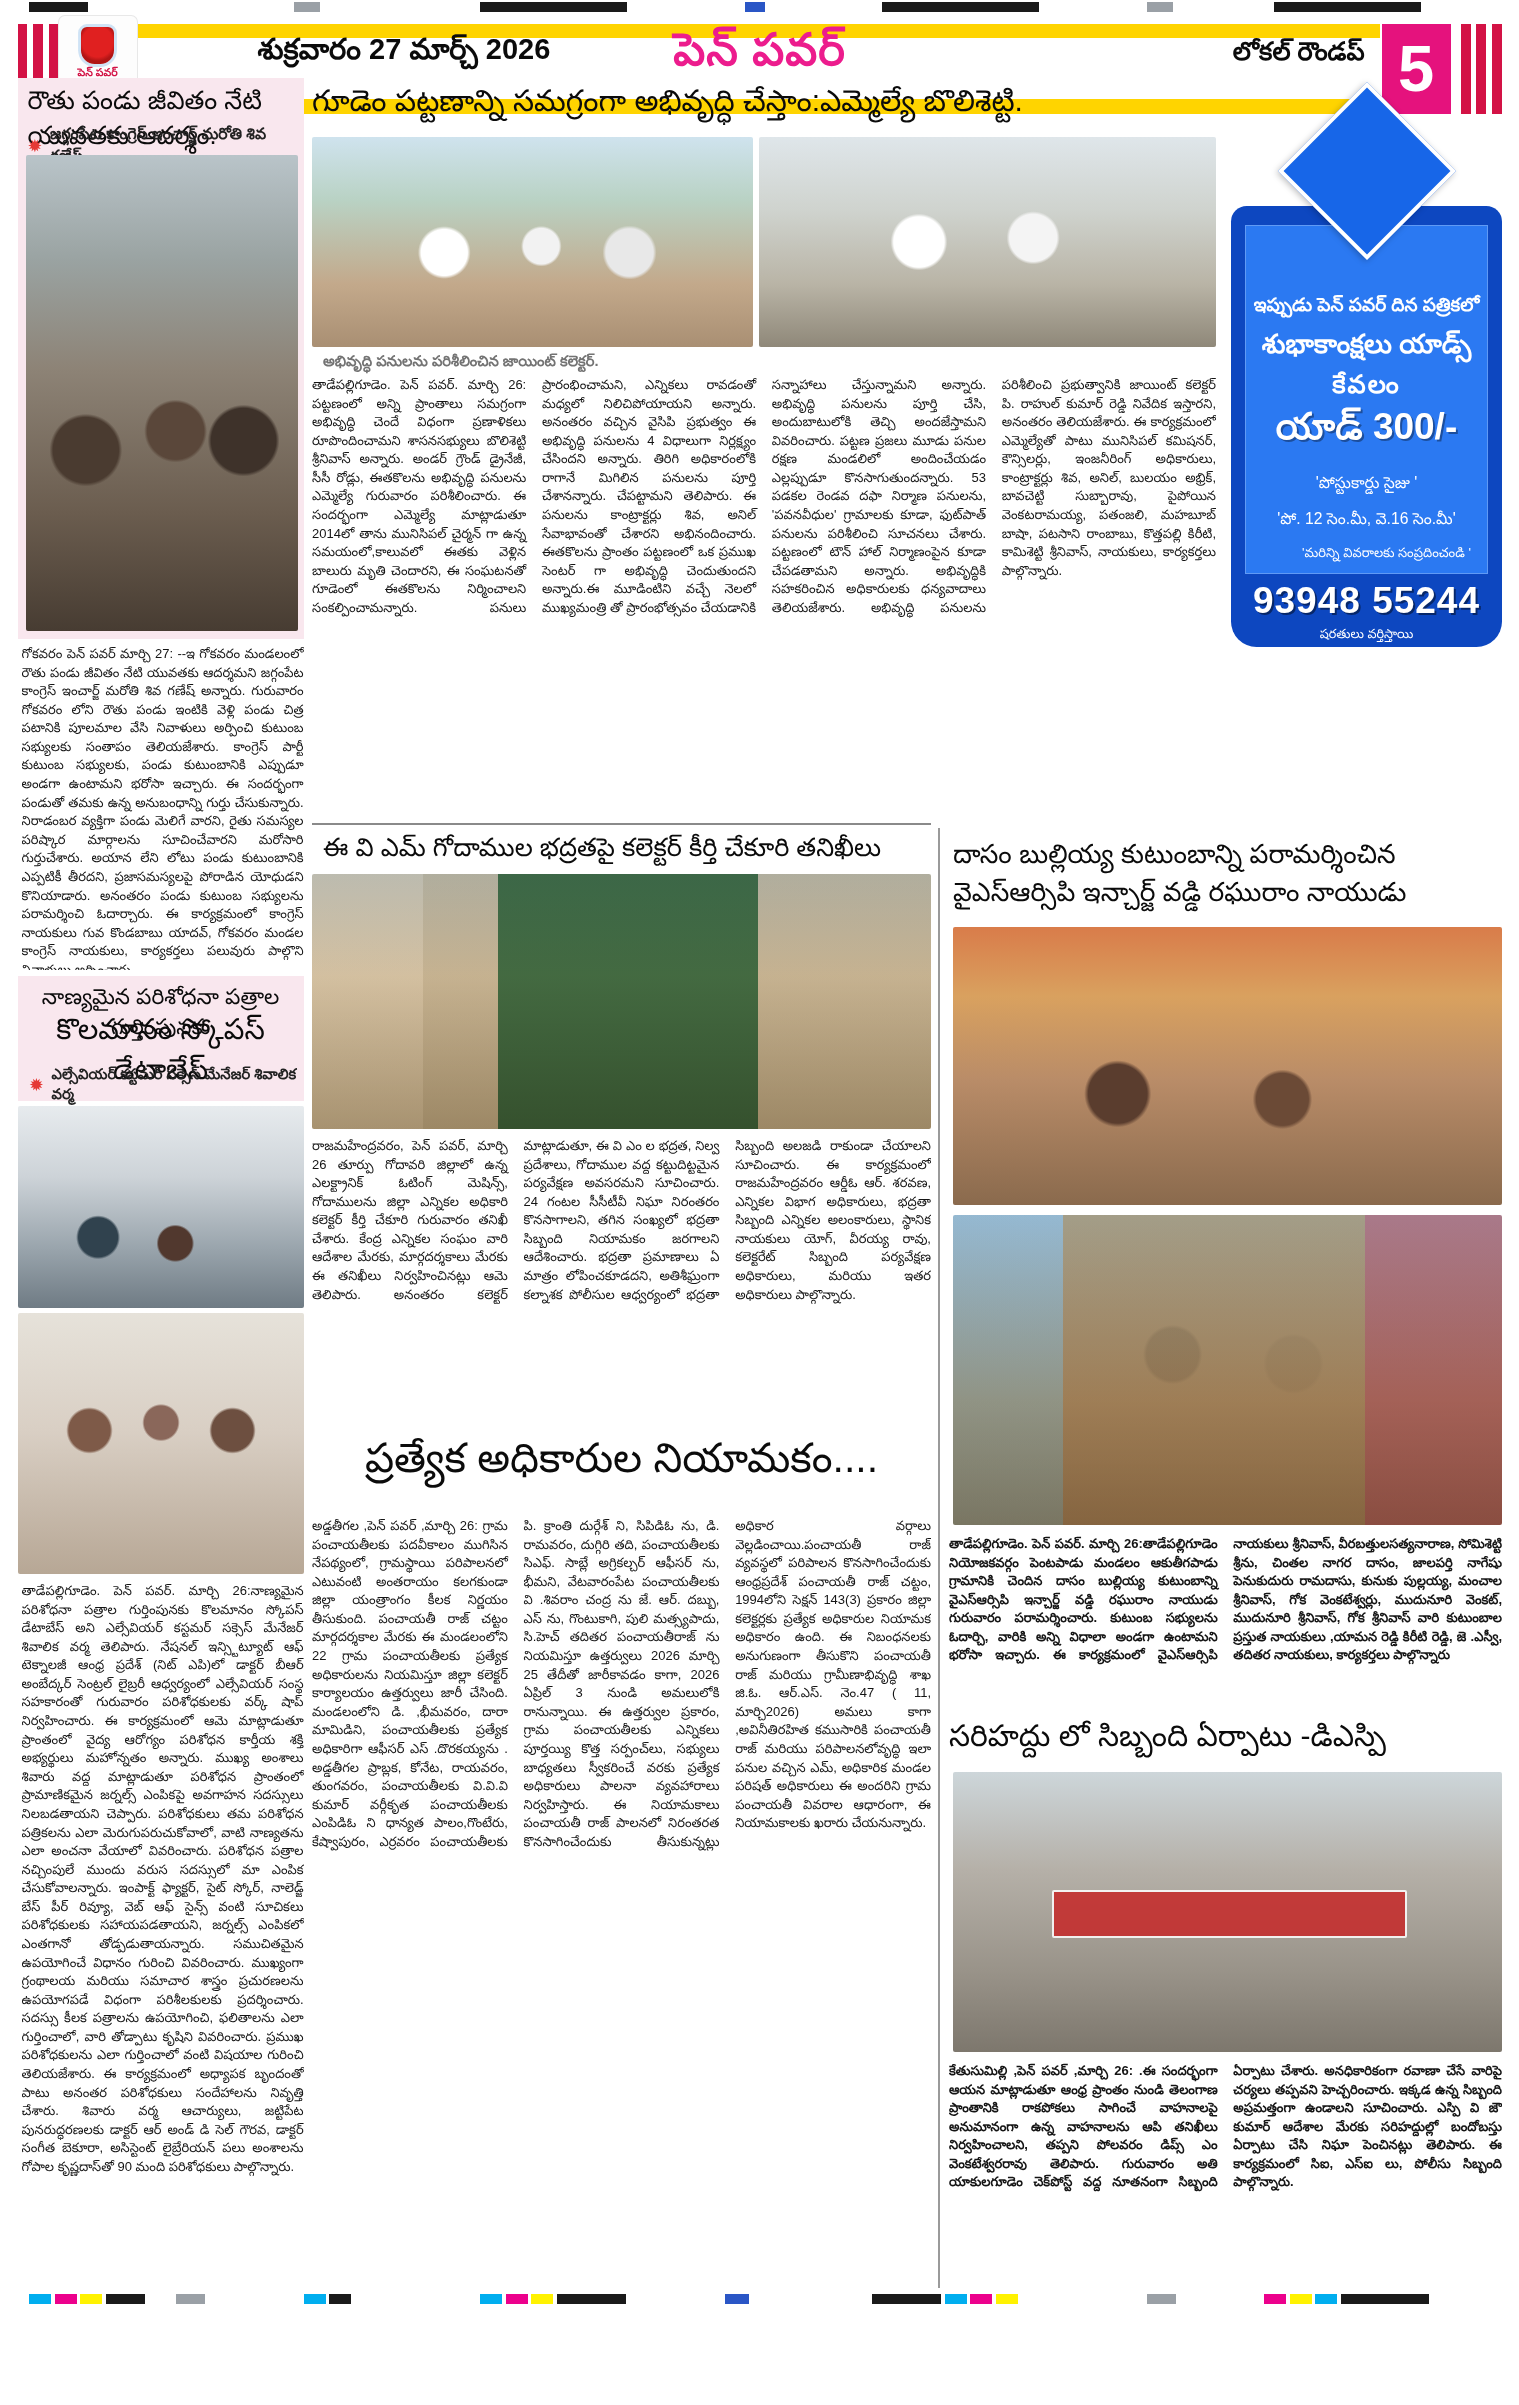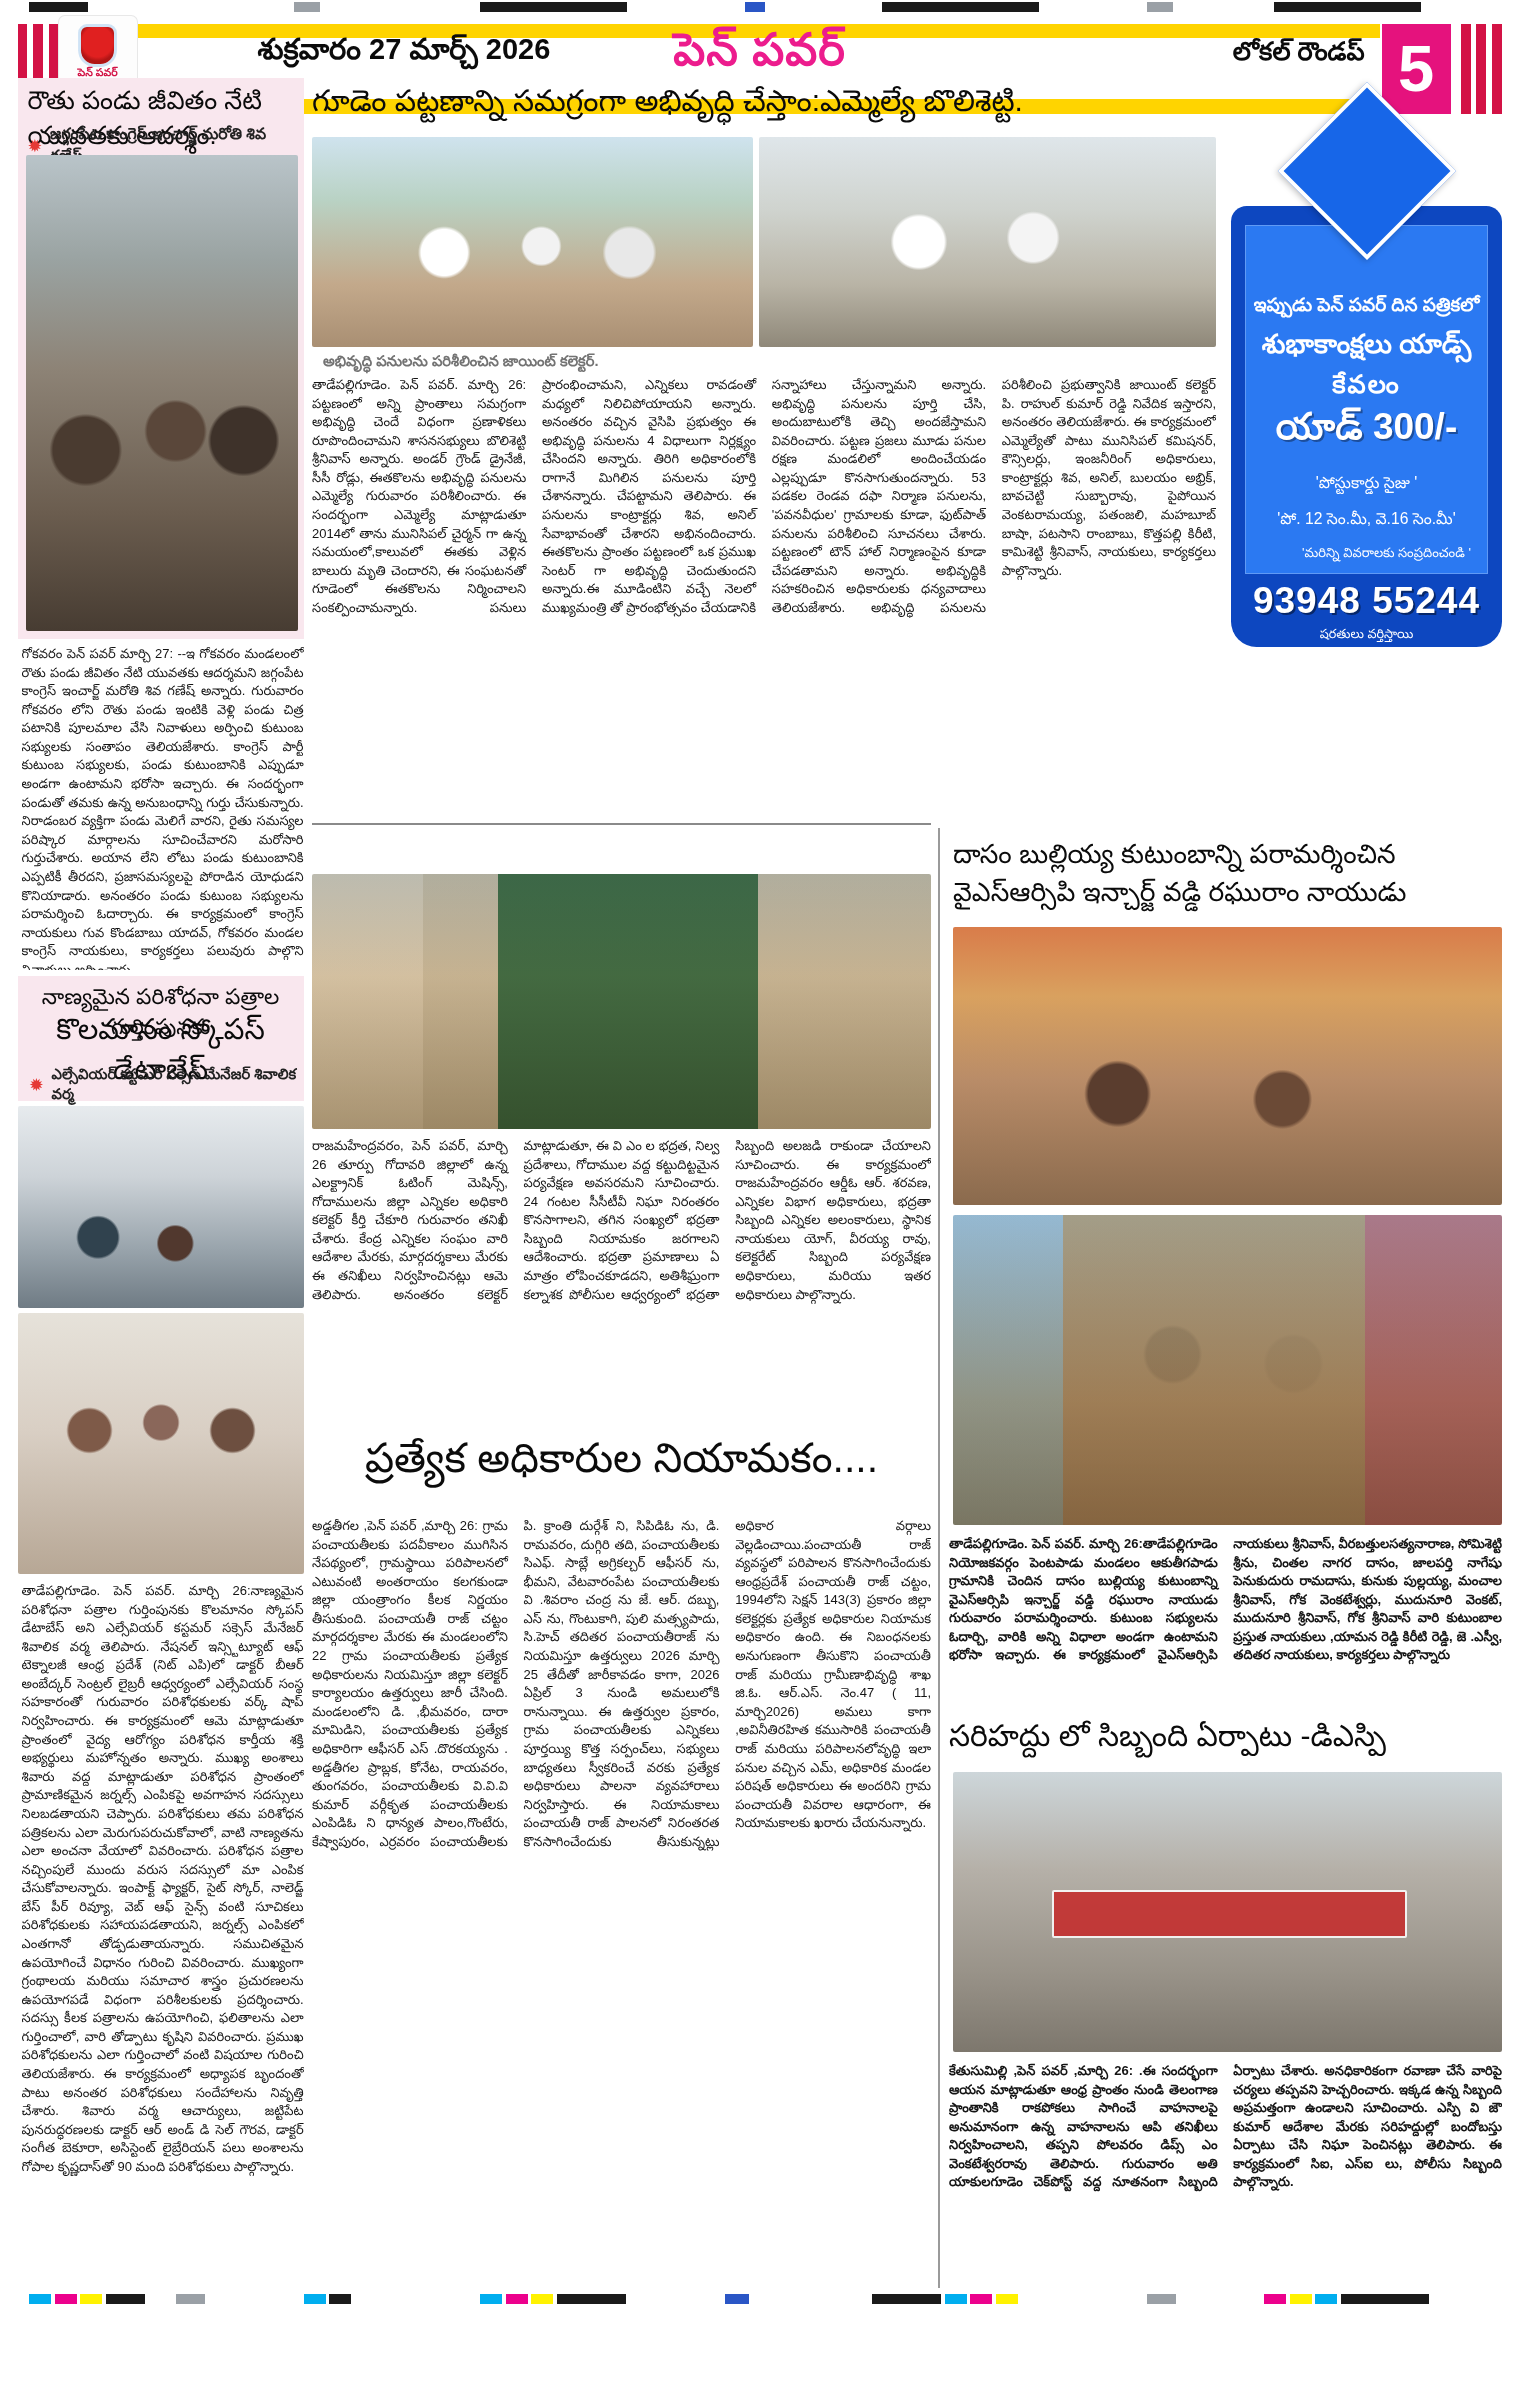--- a/index.html
+++ b/index.html
@@ -174,20 +174,21 @@
   <div class="pbody" style="position:absolute;left:21.6px;top:1582px;width:282px;height:704px;">తాడేపల్లిగూడెం. పెన్ పవర్. మార్చి 26:నాణ్యమైన పరిశోధనా పత్రాల గుర్తింపునకు కొలమానం స్కోపస్ డేటాబేస్ అని ఎల్సేవియర్ కస్టమర్ సక్సెస్ మేనేజర్ శివాలిక వర్మ తెలిపారు. నేషనల్ ఇన్స్టిట్యూట్ ఆఫ్ టెక్నాలజీ ఆంధ్ర ప్రదేశ్ (నిట్ ఎపి)లో డాక్టర్ బీఆర్ అంబేద్కర్ సెంట్రల్ లైబ్రరీ ఆధ్వర్యంలో ఎల్సేవియర్ సంస్థ సహకారంతో గురువారం పరిశోధకులకు వర్క్ షాప్ నిర్వహించారు. ఈ కార్యక్రమంలో ఆమె మాట్లాడుతూ ప్రాంతంలో వైద్య ఆరోగ్యం పరిశోధన కార్తీయ శక్తి అభ్యర్థులు మహోన్నతం అన్నారు. ముఖ్య అంశాలు శివారు వద్ద మాట్లాడుతూ పరిశోధన ప్రాంతంలో ప్రామాణికమైన జర్నల్స్ ఎంపికపై అవగాహన సదస్సులు నిలబడతాయని చెప్పారు. పరిశోధకులు తమ పరిశోధన పత్రికలను ఎలా మెరుగుపరుచుకోవాలో, వాటి నాణ్యతను ఎలా అంచనా వేయాలో వివరించారు. పరిశోధన పత్రాల నచ్చింపులే ముందు వరుస సదస్సులో మా ఎంపిక చేసుకోవాలన్నారు. ఇంపాక్ట్ ఫ్యాక్టర్, సైట్ స్కోర్, నాలెడ్జ్ బేస్ పీర్ రివ్యూ, వెబ్ ఆఫ్ సైన్స్ వంటి సూచికలు పరిశోధకులకు సహాయపడతాయని, జర్నల్స్ ఎంపికలో ఎంతగానో తోడ్పడుతాయన్నారు. సముచితమైన ఉపయోగించే విధానం గురించి వివరించారు. ముఖ్యంగా గ్రంథాలయ మరియు సమాచార శాస్త్రం ప్రచురణలను ఉపయోగపడే విధంగా పరిశీలకులకు ప్రదర్శించారు. సదస్సు కీలక పత్రాలను ఉపయోగించి, ఫలితాలను ఎలా గుర్తించాలో, వారి తోడ్పాటు కృషిని వివరించారు. ప్రముఖ పరిశోధకులను ఎలా గుర్తించాలో వంటి విషయాల గురించి తెలియజేశారు. ఈ కార్యక్రమంలో అధ్యాపక బృందంతో పాటు అనంతర పరిశోధకులు సందేహాలను నివృత్తి చేశారు. శివారు వర్మ ఆచార్యులు, జట్టిపేట పునరుద్ధరణలకు డాక్టర్ ఆర్ అండ్ డి సెల్ గౌరవ, డాక్టర్ సంగీత బెకూరా, అసిస్టెంట్ లైబ్రేరియన్ పలు అంశాలను గోపాల కృష్ణదాస్‌తో 90 మంది పరిశోధకులు పాల్గొన్నారు.</div>
 
   <div class="headline" style="position:absolute;left:312px;top:84px;width:904px;font-size:30px;">గూడెం పట్టణాన్ని సమగ్రంగా అభివృద్ధి చేస్తాం:ఎమ్మెల్యే బొలిశెట్టి.</div>
   <div class="photo ph-walk" style="left:312px;top:137px;width:441px;height:210px;"></div>
   <div class="photo ph-group" style="left:759px;top:137px;width:457px;height:210px;"></div>
   <div class="caption" style="position:absolute;left:323px;top:353px;width:510px;">అభివృద్ధి పనులను పరిశీలించిన జాయింట్ కలెక్టర్.</div>
   <div class="pbody cols4" style="position:absolute;left:312px;top:376px;width:904px;height:441px;">తాడేపల్లిగూడెం. పెన్ పవర్. మార్చి 26: పట్టణంలో అన్ని ప్రాంతాలు సమగ్రంగా అభివృద్ధి చెందే విధంగా ప్రణాళికలు రూపొందించామని శాసనసభ్యులు బొలిశెట్టి శ్రీనివాస్ అన్నారు. అండర్ గ్రౌండ్ డ్రైనేజీ, సీసీ రోడ్లు, ఈతకొలను అభివృద్ధి పనులను ఎమ్మెల్యే గురువారం పరిశీలించారు. ఈ సందర్భంగా ఎమ్మెల్యే మాట్లాడుతూ 2014లో తాను మునిసిపల్ చైర్మన్ గా ఉన్న సమయంలో,కాలువలో ఈతకు వెళ్లిన బాలురు మృతి చెందారని, ఈ సంఘటనతో గూడెంలో ఈతకొలను నిర్మించాలని సంకల్పించామన్నారు. పనులు ప్రారంభించామని, ఎన్నికలు రావడంతో మధ్యలో నిలిచిపోయాయని అన్నారు. అనంతరం వచ్చిన వైసిపి ప్రభుత్వం ఈ అభివృద్ధి పనులను 4 విధాలుగా నిర్లక్ష్యం చేసిందని అన్నారు. తిరిగి అధికారంలోకి రాగానే మిగిలిన పనులను పూర్తి చేశానన్నారు. చేపట్టామని తెలిపారు. ఈ పనులను కాంట్రాక్టర్లు శివ, అనిల్ సేవాభావంతో చేశారని అభినందించారు. ఈతకొలను ప్రాంతం పట్టణంలో ఒక ప్రముఖ సెంటర్ గా అభివృద్ధి చెందుతుందని అన్నారు.ఈ మూడింటిని వచ్చే నెలలో ముఖ్యమంత్రి తో ప్రారంభోత్సవం చేయడానికి సన్నాహాలు చేస్తున్నామని అన్నారు. అభివృద్ధి పనులను పూర్తి చేసి, అందుబాటులోకి తెచ్చి అందజేస్తామని వివరించారు. పట్టణ ప్రజలు మూడు పనుల రక్షణ మండలిలో అందించేయడం ఎల్లప్పుడూ కొనసాగుతుందన్నారు. 53 పడకల రెండవ దఫా నిర్మాణ పనులను, 'పవనవీధుల' గ్రామాలకు కూడా, ఫుట్‌పాత్ పనులను పరిశీలించి సూచనలు చేశారు. పట్టణంలో టౌన్ హాల్ నిర్మాణంపైన కూడా చేపడతామని అన్నారు. అభివృద్ధికి సహకరించిన అధికారులకు ధన్యవాదాలు తెలియజేశారు. అభివృద్ధి పనులను పరిశీలించి ప్రభుత్వానికి జాయింట్ కలెక్టర్ పి. రాహుల్ కుమార్ రెడ్డి నివేదిక ఇస్తారని, అనంతరం తెలియజేశారు. ఈ కార్యక్రమంలో ఎమ్మెల్యేతో పాటు మునిసిపల్ కమిషనర్, కౌన్సిలర్లు, ఇంజనీరింగ్ అధికారులు, కాంట్రాక్టర్లు శివ, అనిల్, బులయం అభ్రిక్, బావచెట్టి సుబ్బారావు, పైపోయిన వెంకటరామయ్య, పతంజలి, మహబూబ్ బాషా, పటసాని రాంబాబు, కొత్తపల్లి కిరీటి, కామిశెట్టి శ్రీనివాస్, నాయకులు, కార్యకర్తలు పాల్గొన్నారు.</div>
 
   <div class="divider-h" style="left:312px;top:823px;width:619px;"></div>
 
+  <div class="headline" style="position:absolute;left:323px;top:833px;width:608px;font-size:25.5px;">ఈ వి ఎమ్ గోదాముల భద్రతపై కలెక్టర్ కీర్తి చేకూరి తనిఖీలు</div>
   <div class="photo ph-warehouse" style="left:312px;top:874px;width:619px;height:255px;"></div>
   <div class="pbody cols3" style="position:absolute;left:312px;top:1137px;width:619px;height:241px;">రాజమహేంద్రవరం, పెన్ పవర్, మార్చి 26 తూర్పు గోదావరి జిల్లాలో ఉన్న ఎలక్ట్రానిక్ ఓటింగ్ మెషిన్స్, గోదాములను జిల్లా ఎన్నికల అధికారి కలెక్టర్ కీర్తి చేకూరి గురువారం తనిఖీ చేశారు. కేంద్ర ఎన్నికల సంఘం వారి ఆదేశాల మేరకు, మార్గదర్శకాలు మేరకు ఈ తనిఖీలు నిర్వహించినట్లు ఆమె తెలిపారు. అనంతరం కలెక్టర్ మాట్లాడుతూ, ఈ వి ఎం ల భద్రత, నిల్వ ప్రదేశాలు, గోదాముల వద్ద కట్టుదిట్టమైన పర్యవేక్షణ అవసరమని సూచించారు. 24 గంటల సీసీటీవీ నిఘా నిరంతరం కొనసాగాలని, తగిన సంఖ్యలో భద్రతా సిబ్బంది నియామకం జరగాలని ఆదేశించారు. భద్రతా ప్రమాణాలు ఏ మాత్రం లోపించకూడదని, అతిశీఘ్రంగా కల్నాశక పోలీసుల ఆధ్వర్యంలో భద్రతా సిబ్బంది అలజడి రాకుండా చేయాలని సూచించారు. ఈ కార్యక్రమంలో రాజమహేంద్రవరం ఆర్డీఓ ఆర్. శరవణ, ఎన్నికల విభాగ అధికారులు, భద్రతా సిబ్బంది ఎన్నికల అలంకారులు, స్థానిక నాయకులు యోగ్, వీరయ్య రావు, కలెక్టరేట్ సిబ్బంది పర్యవేక్షణ అధికారులు, మరియు ఇతర అధికారులు పాల్గొన్నారు.</div>
 
   <div class="headline" style="position:absolute;left:312px;top:1435px;width:619px;font-size:41px;text-align:center;">ప్రత్యేక అధికారుల నియామకం....</div>
   <div class="pbody cols3" style="position:absolute;left:312px;top:1517px;width:619px;height:770px;">అడ్డతీగల ,పెన్ పవర్ ,మార్చి 26: గ్రామ పంచాయతీలకు పదవీకాలం ముగిసిన నేపథ్యంలో, గ్రామస్థాయి పరిపాలనలో ఎటువంటి అంతరాయం కలగకుండా జిల్లా యంత్రాంగం కీలక నిర్ణయం తీసుకుంది. పంచాయతీ రాజ్ చట్టం మార్గదర్శకాల మేరకు ఈ మండలంలోని 22 గ్రామ పంచాయతీలకు ప్రత్యేక అధికారులను నియమిస్తూ జిల్లా కలెక్టర్ కార్యాలయం ఉత్తర్వులు జారీ చేసింది. మండలంలోని డి. ,భీమవరం, దారా మామిడిని, పంచాయతీలకు ప్రత్యేక అధికారిగా ఆఫీసర్ ఎస్ .దొరకయ్యను . అడ్డతీగల ప్రాబ్లక, కోనేట, రాయవరం, తుంగవరం, పంచాయతీలకు వి.వి.వి కుమార్ వర్గీకృత పంచాయతీలకు ఎంపిడిఓ ని ధాన్యత పాలం,గొంటేరు, కేష్వాపురం, ఎర్రవరం పంచాయతీలకు పి. క్రాంతి దుర్గేశ్ ని, సిపిడిఓ ను, డి. రామవరం, దుగ్గిరి తది, పంచాయతీలకు సిఎఫ్. సాబ్లే అగ్రికల్చర్ ఆఫీసర్ ను, భీమని, వేటవారంపేట పంచాయతీలకు వి .శివరాం చంద్ర ను జే. ఆర్. దబ్బు, ఎస్ ను, గొంటుకాగి, పులి మత్స్యపాదు, సి.హెచ్ తదితర పంచాయతీరాజ్ ను నియమిస్తూ ఉత్తర్వులు 2026 మార్చి 25 తేదీతో జారీకావడం కాగా, 2026 ఏప్రిల్ 3 నుండి అమలులోకి రానున్నాయి. ఈ ఉత్తర్వుల ప్రకారం, గ్రామ పంచాయతీలకు ఎన్నికలు పూర్తయ్యి కొత్త సర్పంచ్‌లు, సభ్యులు బాధ్యతలు స్వీకరించే వరకు ప్రత్యేక అధికారులు పాలనా వ్యవహారాలు నిర్వహిస్తారు. ఈ నియామకాలు పంచాయతీ రాజ్ పాలనలో నిరంతరత కొనసాగించేందుకు తీసుకున్నట్లు అధికార వర్గాలు వెల్లడించాయి.పంచాయతీ రాజ్ వ్యవస్థలో పరిపాలన కొనసాగించేందుకు ఆంధ్రప్రదేశ్ పంచాయతీ రాజ్ చట్టం, 1994లోని సెక్షన్ 143(3) ప్రకారం జిల్లా కలెక్టర్లకు ప్రత్యేక అధికారుల నియామక అధికారం ఉంది. ఈ నిబంధనలకు అనుగుణంగా తీసుకొని పంచాయతీ రాజ్ మరియు గ్రామీణాభివృద్ధి శాఖ జి.ఓ. ఆర్.ఎస్. నెం.47 ( 11, మార్చి2026) అమలు కాగా ,అవినీతిరహిత కముసారికి పంచాయతీ రాజ్ మరియు పరిపాలనలోవృద్ధి ఇలా పనుల వచ్చిన ఎమ్, అధికారిక మండల పరిషత్ అధికారులు ఈ అందరిని గ్రామ పంచాయతీ వివరాల ఆధారంగా, ఈ నియామకాలకు ఖరారు చేయనున్నారు.</div>
 
   <div class="divider-v" style="left:938px;top:828px;height:1460px;"></div>
 
   <div class="ad">
     <div class="ribbon"></div>

